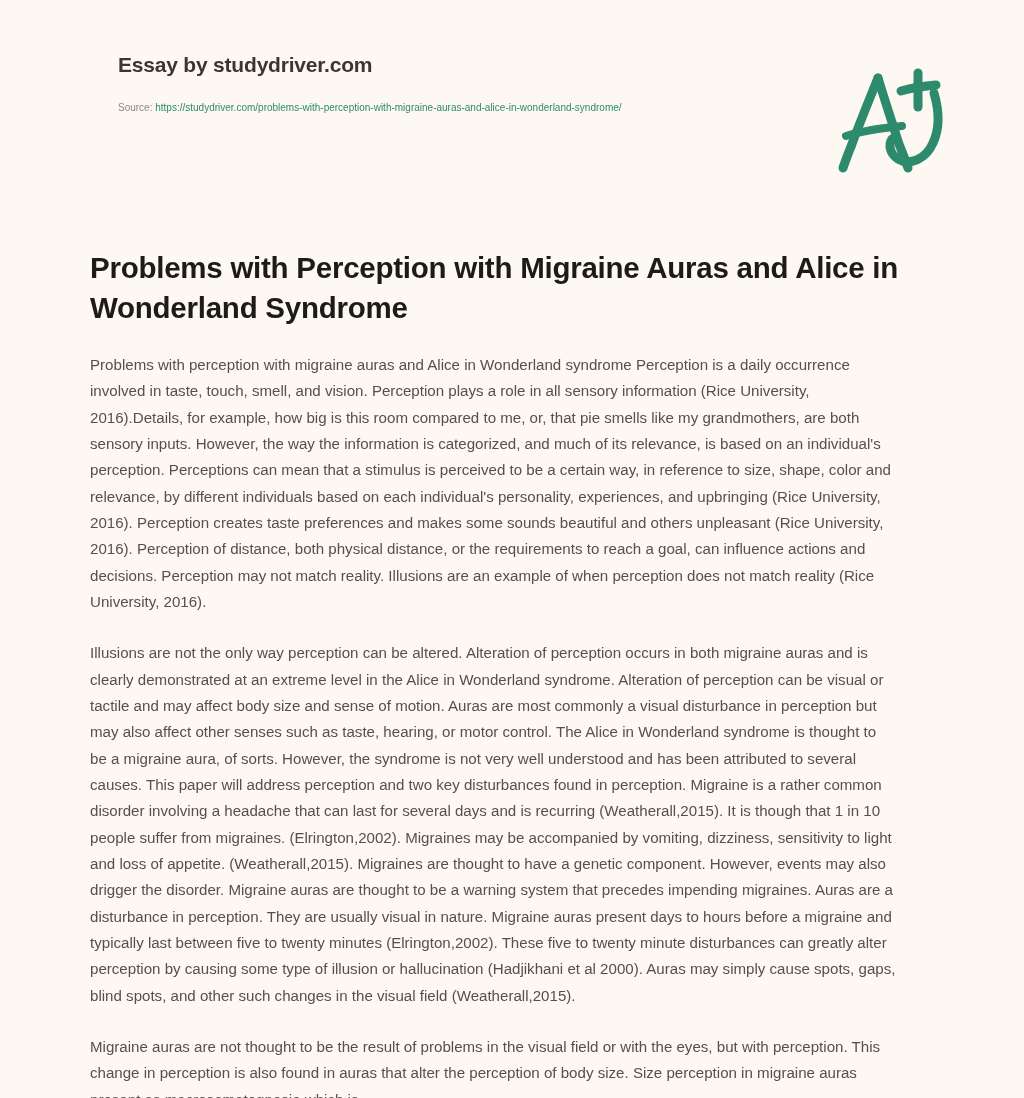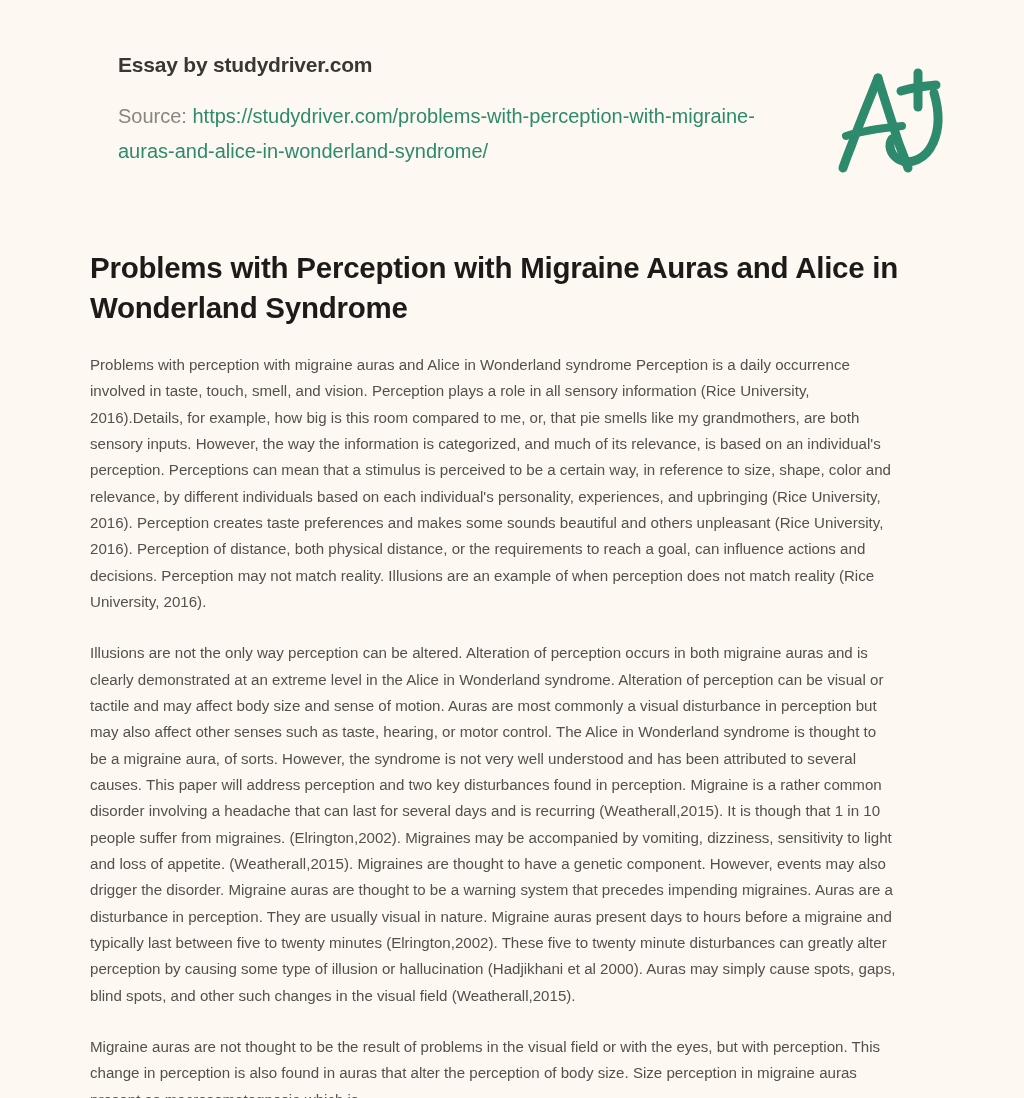--- a/index.html
+++ b/index.html
@@ -39,21 +39,21 @@
     color: #3a3633;
     letter-spacing: -0.2px;
     line-height: 1.25;
     margin: 0;
     white-space: nowrap;
   }
 
   .source-block {
     margin-top: 21px;
     width: 650px;
-    font-size: 20px;
+    font-size: 10px;
     line-height: 1.72;
     color: #8a8580;
     word-break: break-word;
   }
 
   .source-label {
     color: #8a8580;
   }
 
   .source-url {

